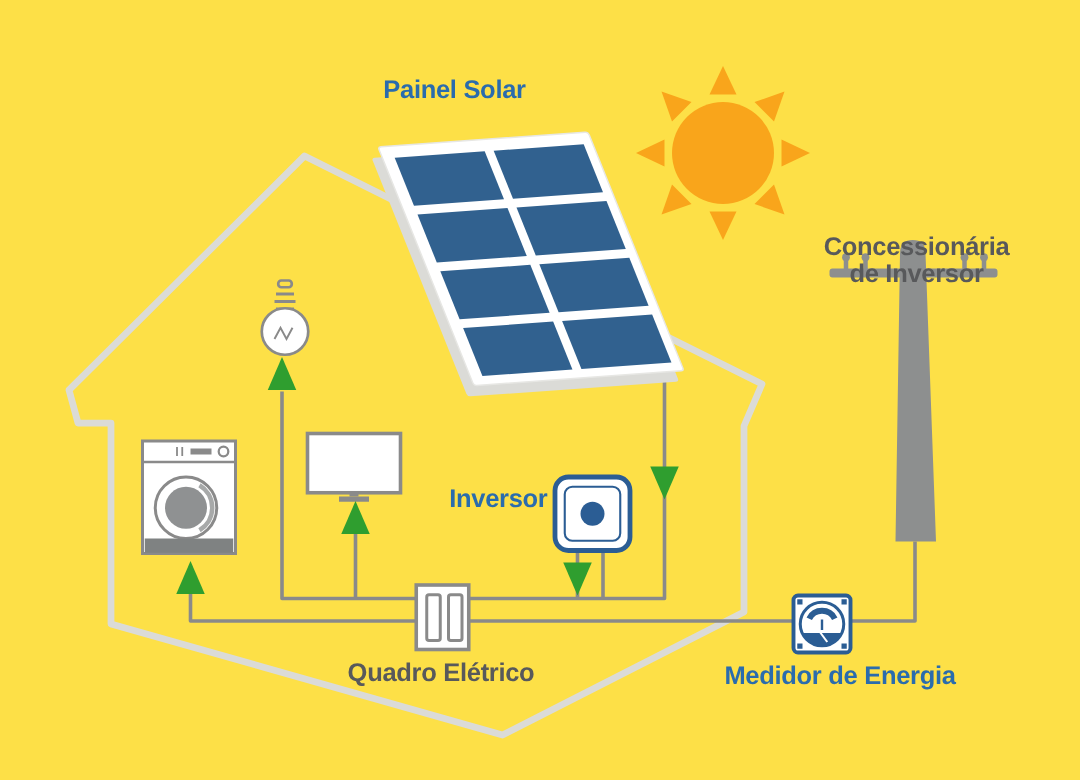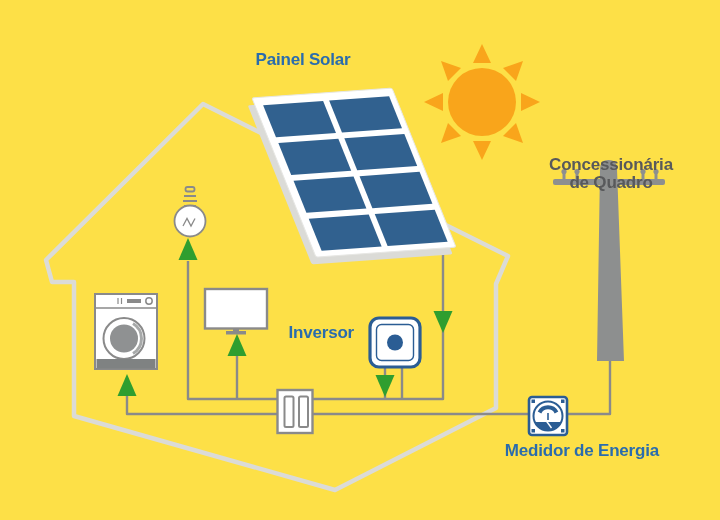--- a/index.html
+++ b/index.html
@@ -139,24 +139,27 @@
       <polygon points="385,397 375.5,375 394.5,375"></polygon>
     </g>
   </svg>
 
   <div class="lbl blue center" style="left:213px;top:51px;width:180px;">
     <span>Painel Solar</span>
   </div>
 
   <div class="lbl gray center" style="left:531px;top:108px;width:160px;margin-top:48px;">
     <span>Concessionária</span>
-    <span>de Quadro</span>
+    <span>de Inversor</span>
   </div>
 
-  <div class="lbl blue right" style="left:234px;top:324px;width:120px;">
+  <div class="lbl blue right" style="left:245px;top:324px;width:120px;">
     <span>Inversor</span>
   </div>
 
+  <div class="lbl gray center" style="left:204px;top:440px;width:180px;">
+    <span>Quadro Elétrico</span>
+  </div>
 
-  <div class="lbl blue center" style="left:439px;top:442px;width:220px;text-align:right;">
+  <div class="lbl blue center" style="left:450px;top:442px;width:220px;">
     <span>Medidor de Energia</span>
   </div>
 </div>
 
 </body></html>

